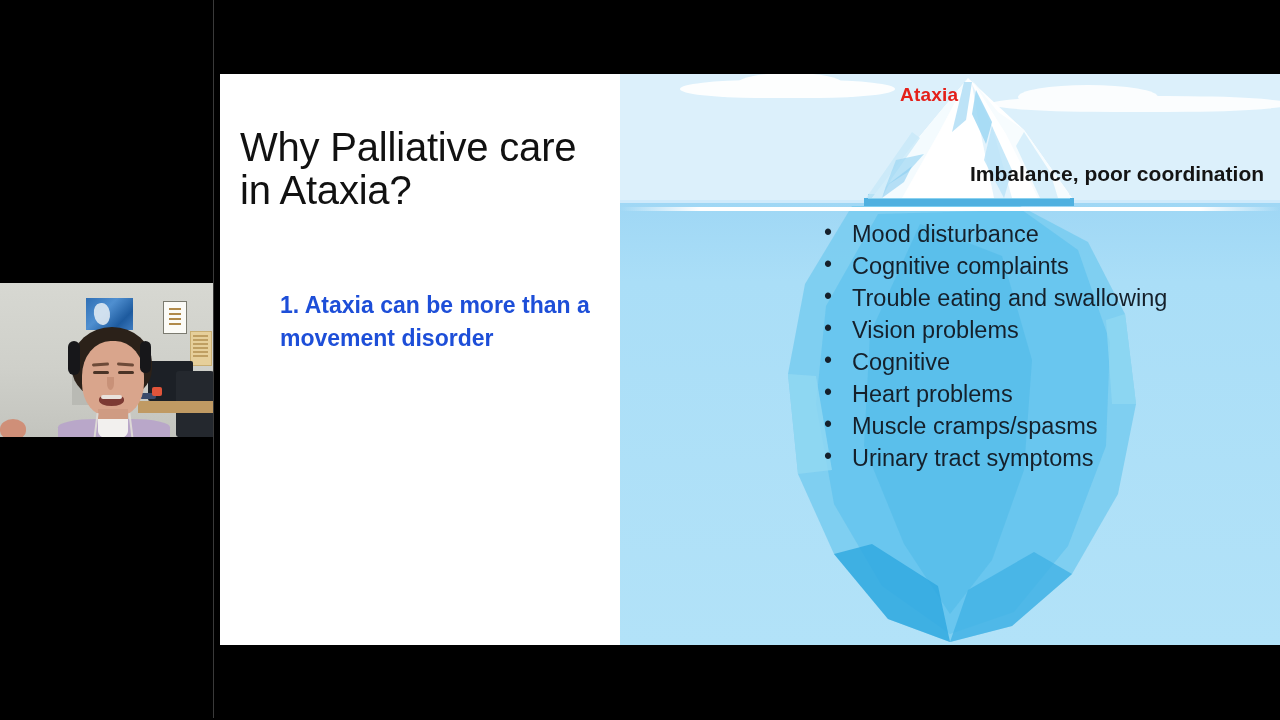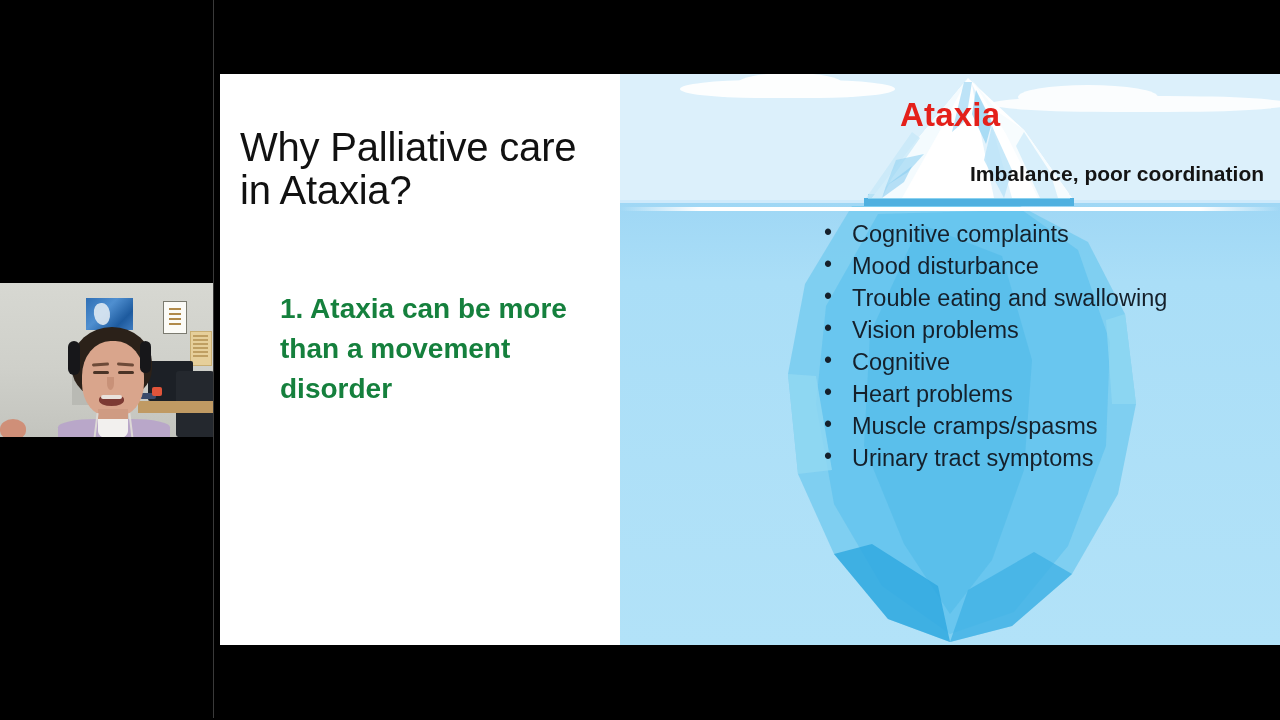--- a/index.html
+++ b/index.html
@@ -48,38 +48,38 @@
   .hand{position:absolute;left:0px;top:136px;width:26px;height:20px;background:#cf8f78;border-radius:50% 50% 40% 40%;}
 
   
   #slide{position:absolute;left:220px;top:74px;width:1060px;height:571px;background:#fff;overflow:hidden;}
   #slide-left{position:absolute;left:0;top:0;width:400px;height:571px;background:#fff;}
   #slide-right{position:absolute;left:400px;top:0;width:660px;height:571px;overflow:hidden;background:#dff0fb;}
 
   #slide-title{position:absolute;left:20px;top:52px;width:360px;
        font-size:40px;line-height:1.08;color:#111;font-weight:400;letter-spacing:-.2px;}
   #slide-point-1{position:absolute;left:60px;top:215px;width:320px;
-       font-size:28px;line-height:1.42;color:#15803d;font-weight:bold;}
+       font-size:23px;line-height:1.42;color:#1d4ed8;font-weight:bold;}
 
   
   .sky{position:absolute;left:0;top:0;width:660px;height:128px;background:#dcf0fb;}
   .sea-grad{position:absolute;left:0;top:128px;width:660px;height:443px;
        background:linear-gradient(180deg,#9fd7f5 0%,#aadef7 18%,#b2e2f8 100%);}
   .cloud-l{position:absolute;left:60px;top:6px;width:215px;height:18px;background:#fdfefe;
        border-radius:50%/70%;}
   .cloud-l:before{content:"";position:absolute;left:58px;top:-7px;width:104px;height:20px;background:#fdfefe;border-radius:50%;}
   .cloud-r{position:absolute;left:370px;top:22px;width:300px;height:16px;background:#fbfdfe;border-radius:50%/60%;}
   .cloud-r:before{content:"";position:absolute;left:28px;top:-11px;width:140px;height:24px;background:#fbfdfe;border-radius:50%;}
   .horizon{position:absolute;left:0;top:126px;width:660px;height:3px;background:#cfeafb;}
   .foam{position:absolute;left:0;top:133px;width:660px;height:4px;
        background:linear-gradient(90deg,rgba(255,255,255,0) 0%,#ffffff 12%,#ffffff 88%,rgba(255,255,255,0) 100%);}
 
   #iceberg{position:absolute;left:0;top:0;width:660px;height:571px;}
 
-  #label-ataxia{position:absolute;left:280px;top:22px;font-size:33px;font-weight:bold;color:#e4201a;letter-spacing:.2px;}
+  #label-ataxia{position:absolute;left:280px;top:10px;font-size:19px;font-weight:bold;color:#e4201a;letter-spacing:.2px;}
   #label-subtitle{position:absolute;left:318px;top:88px;font-size:21px;font-weight:bold;color:#141414;white-space:nowrap;margin-left:32px;}
 
   #symptom-list{position:absolute;left:196px;top:144px;width:460px;margin:0;padding:0;list-style:none;}
   #symptom-list li{position:relative;padding-left:36px;font-size:23.5px;line-height:1.365;color:#15202b;}
   #symptom-list li:before{content:"\2022";position:absolute;left:8px;top:-1px;font-size:23px;color:#15202b;}
 </style>
 </head>
 <body>
 
 <div id="screen">
@@ -162,22 +162,22 @@
         <polygon points="266,112 292,92 284,108 262,124" fill="#8acdf0" opacity=".6"></polygon>
         <polygon points="404,58 430,98 438,124 420,124 396,72" fill="#cbeaf9" opacity=".7"></polygon>
       </svg>
 
       <div class="foam"></div>
 
       <div id="label-ataxia">Ataxia</div>
       <div id="label-subtitle">Imbalance, poor coordination</div>
 
       <ul id="symptom-list">
+        <li>Mood disturbance</li>
         <li>Cognitive complaints</li>
-        <li>Mood disturbance</li>
         <li>Trouble eating and swallowing</li>
         <li>Vision problems</li>
         <li>Cognitive</li>
         <li>Heart problems</li>
         <li>Muscle cramps/spasms</li>
         <li>Urinary tract symptoms</li>
       </ul>
     </div>
   </div>
 </div>

